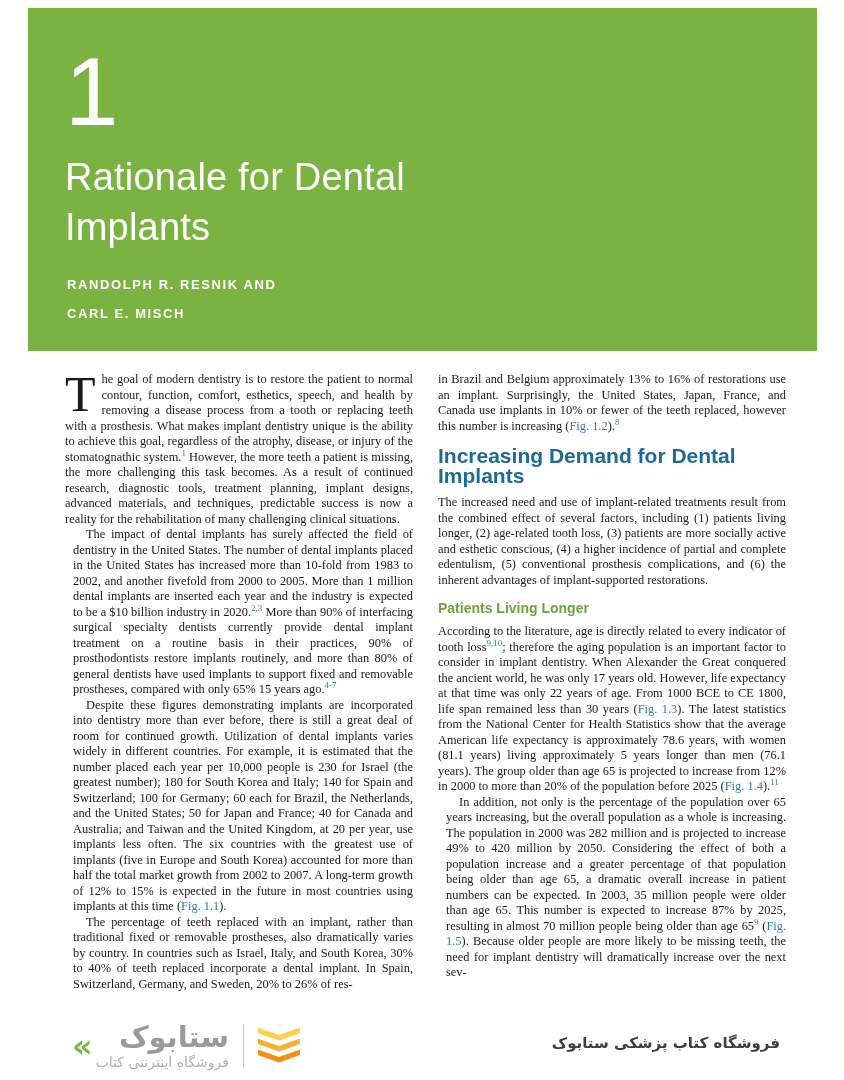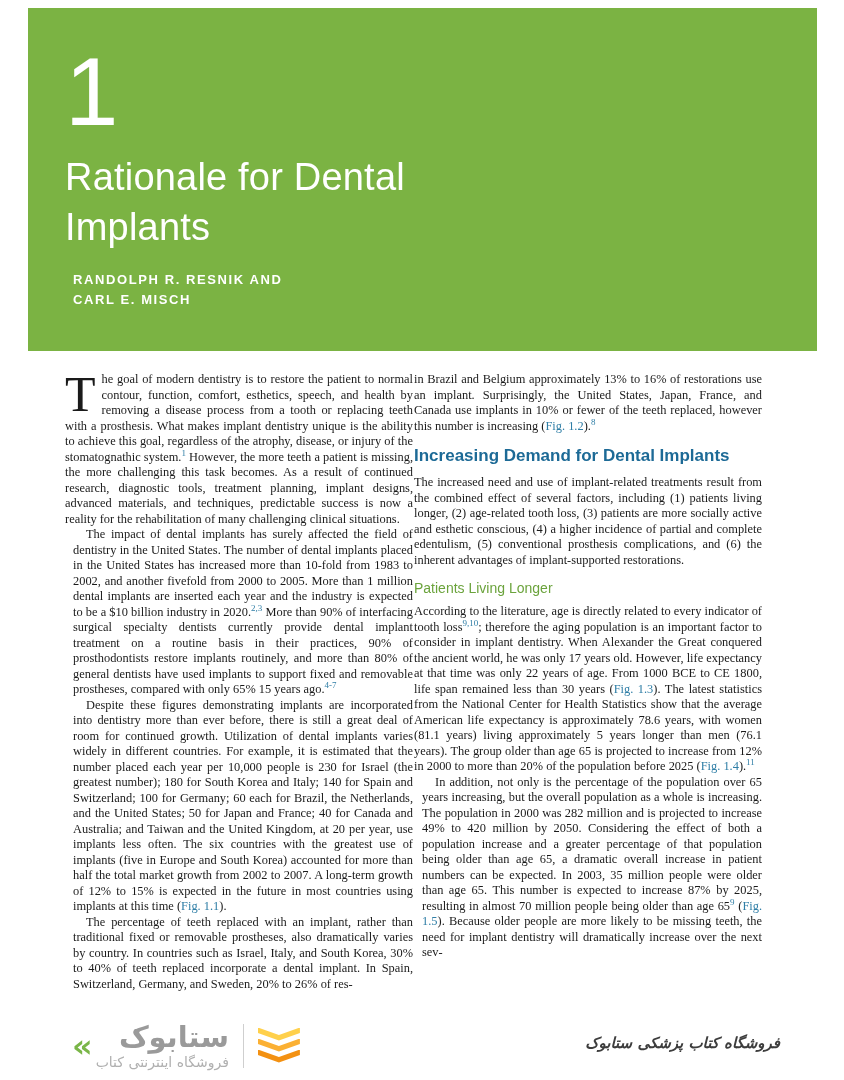--- a/index.html
+++ b/index.html
@@ -19,49 +19,49 @@
   .chapter-num{
     position:absolute;left:37px;top:28px;
     font-size:96px;line-height:112px;font-weight:400;
   }
   .chapter-title{
     position:absolute;left:37px;top:144px;margin:0;
     font-size:38px;line-height:50px;font-weight:400;
     letter-spacing:.2px;white-space:pre-line;
   }
   .authors{
-    position:absolute;left:45px;top:262px;
-    font-size:13px;line-height:20px;font-weight:700;
+    position:absolute;left:39px;top:262px;
+    font-size:13px;line-height:29px;font-weight:700;
     letter-spacing:1.6px;white-space:pre-line;
   }
 
   
   .col{
     position:absolute;top:372px;width:348px;height:660px;overflow:hidden;
     font-size:12.4px;line-height:15.5px;text-align:justify;
   }
   .col-left{left:65px;}
-  .col-right{left:414px;}
+  .col-right{left:438px;}
   .para{margin:0;}
   .para.indent{text-indent:13px;margin-left:8px;}
   .dropcap{
     float:left;font-size:50px;line-height:41px;
     padding:2px 6px 0 0;color:#1a1a1a;
   }
   sup{font-size:9px;line-height:0;}
   .ref{color:#2f7ea6;}
   .sec-heading{
     font-family:"Liberation Sans", sans-serif;text-align:left;
-    font-size:17px;line-height:20px;color:#1d6a96;
+    font-size:21px;line-height:20px;color:#1d6a96;
     font-weight:700;margin:12px 0 9px;
   }
   .sub-heading{
     font-family:"Liberation Sans", sans-serif;text-align:left;
     font-size:14px;line-height:17px;color:#6ba33c;
-    font-weight:400;margin:12px 0 7px;
+    font-weight:700;margin:12px 0 7px;
   }
 
   
   .fade{
     position:absolute;left:0;top:1000px;width:100%;height:22px;
     background:linear-gradient(rgba(255,255,255,0), rgba(255,255,255,.92));
     pointer-events:none;
   }
   .footer{
     position:absolute;left:0;bottom:0;width:100%;height:60px;
@@ -89,21 +89,20 @@
     width:42px;height:13px;margin-top:-2px;
     clip-path:polygon(0 0, 50% 58%, 100% 0, 100% 42%, 50% 100%, 0 42%);
   }
   .c1{background:#ffd04b;}
   .c2{background:#fbb033;}
   .c3{background:#f39112;}
   .footer-right{text-align:right;}
   .store-line{
     font-size:15px;font-weight:700;color:#3d3d3d;margin-bottom:7px;
     font-family:"DejaVu Sans", sans-serif;
-    font-style:italic;
   }
   .site-url{
     font-size:20px;font-weight:700;letter-spacing:5px;color:#1d1d1b;
     font-family:"Liberation Sans", sans-serif;
   }
 </style>
 </head>
 <body>
 
 <div class="page">

